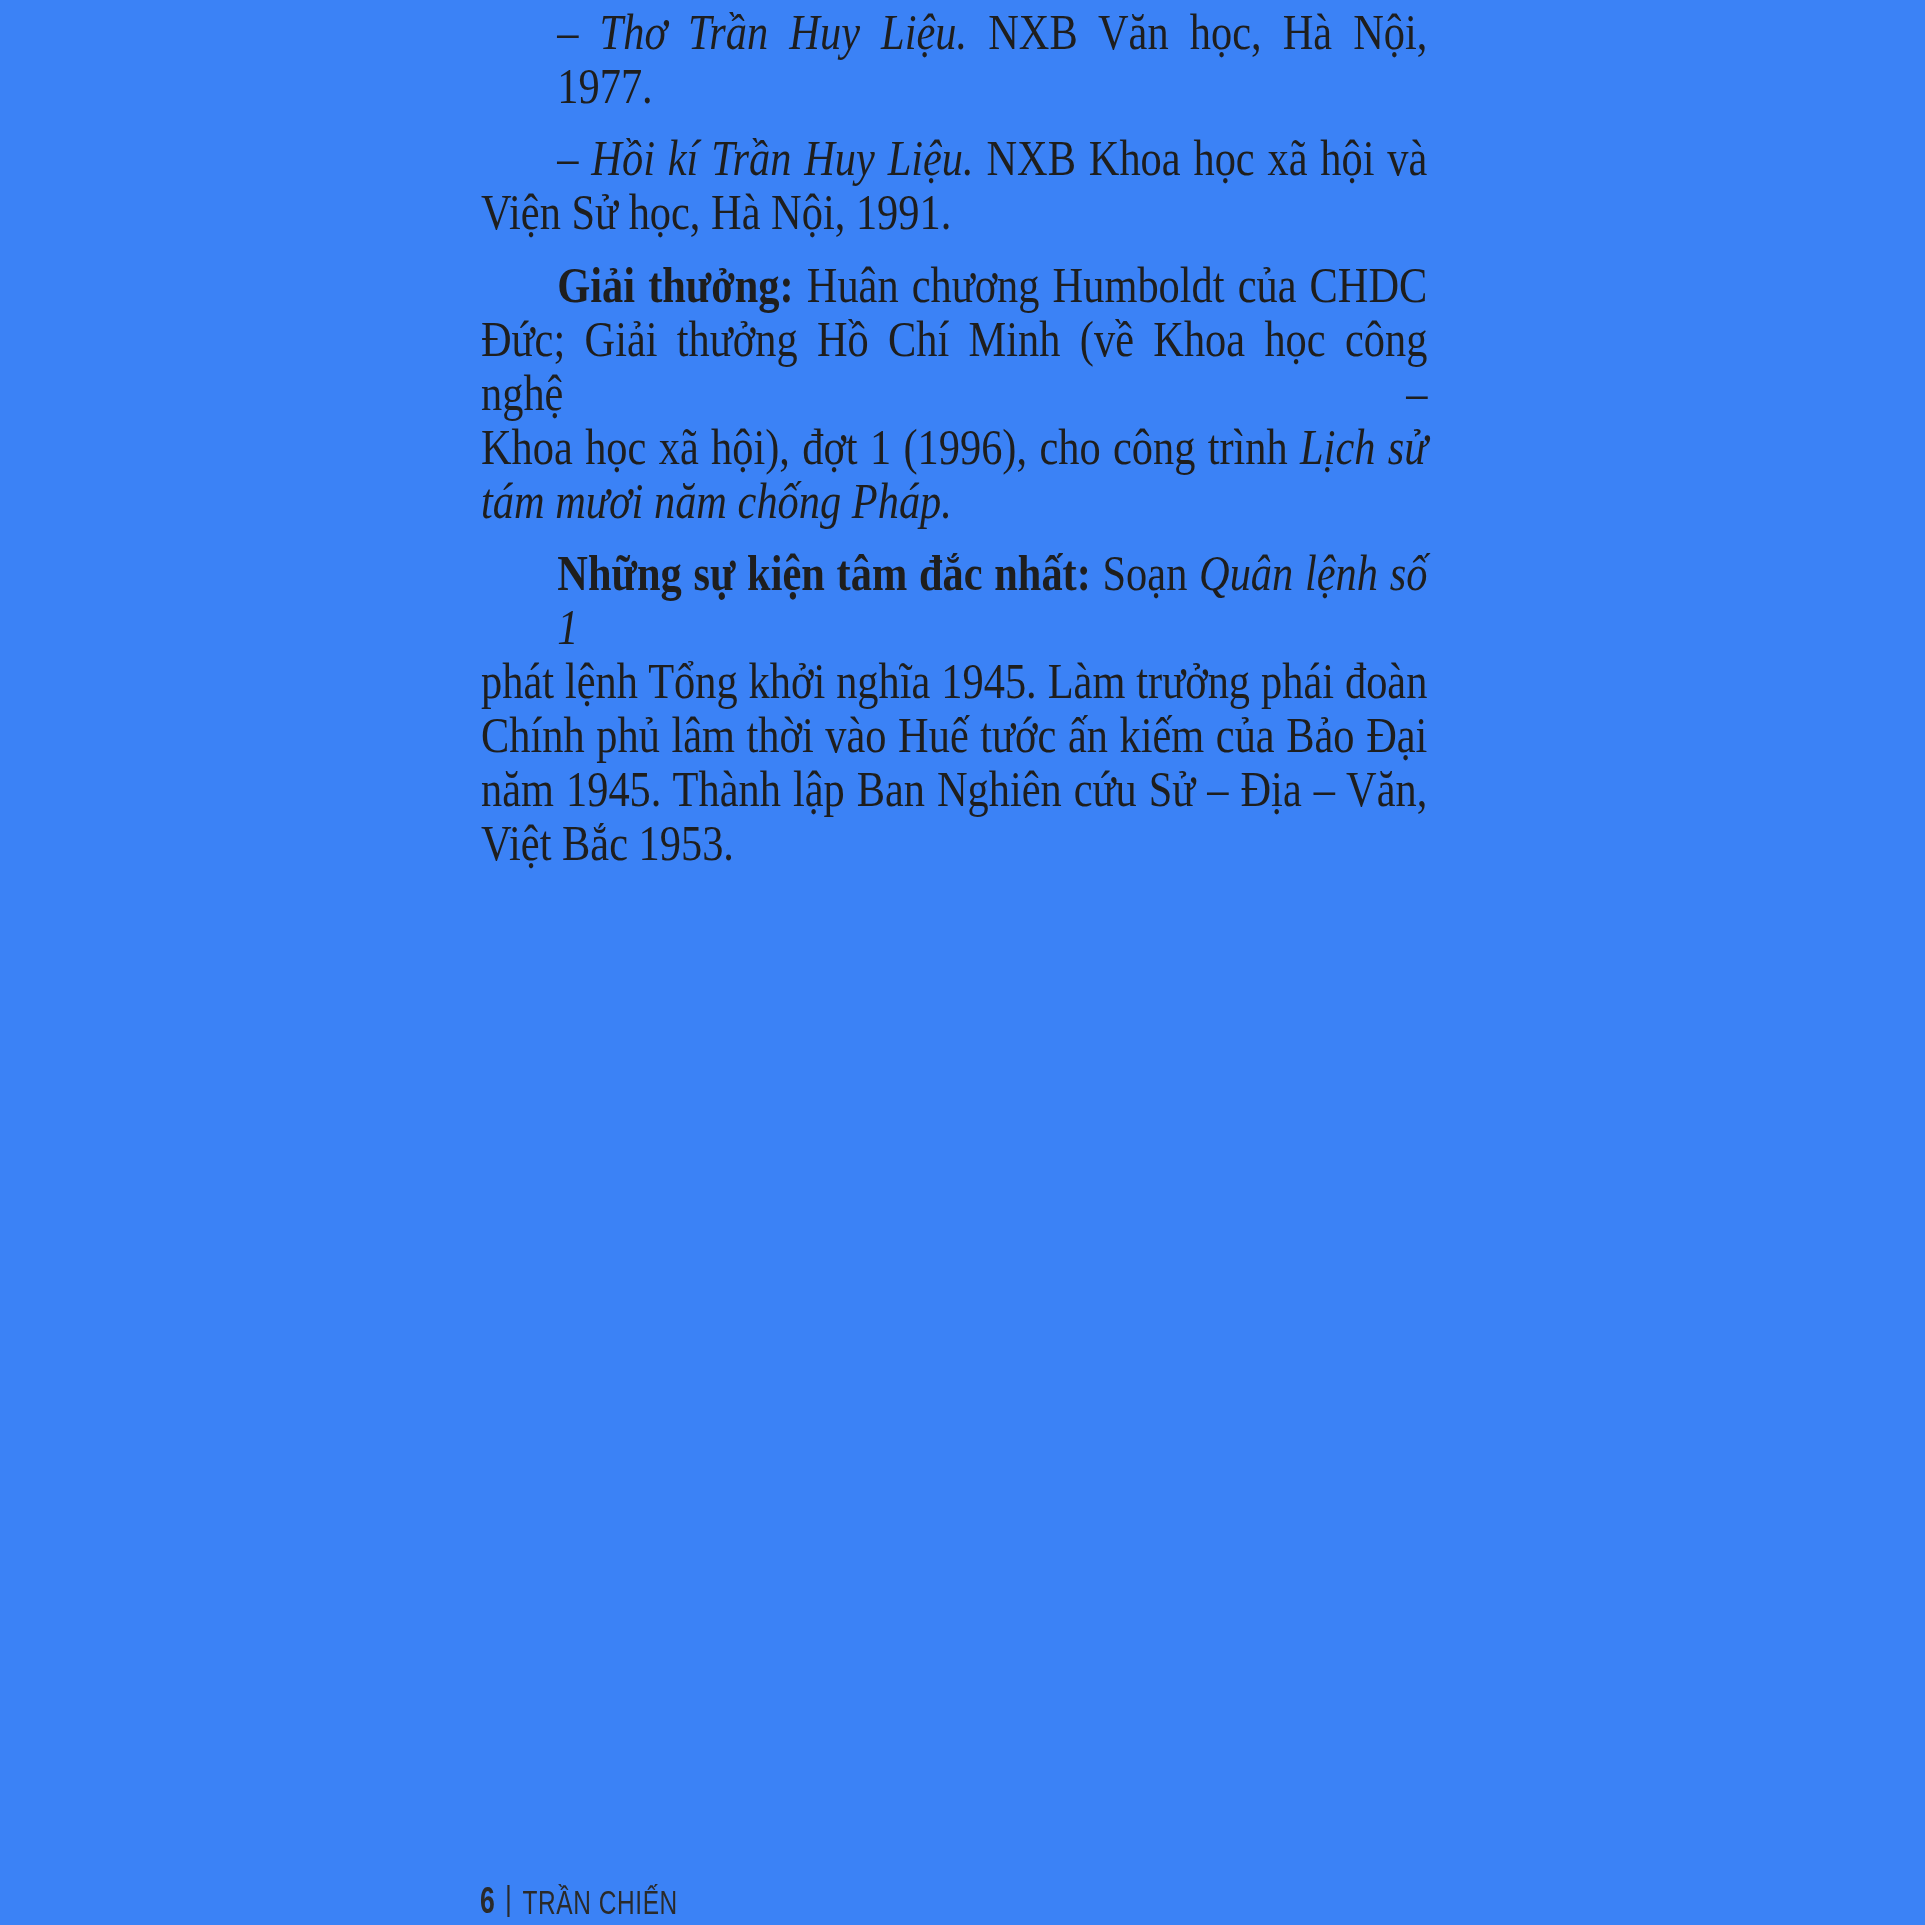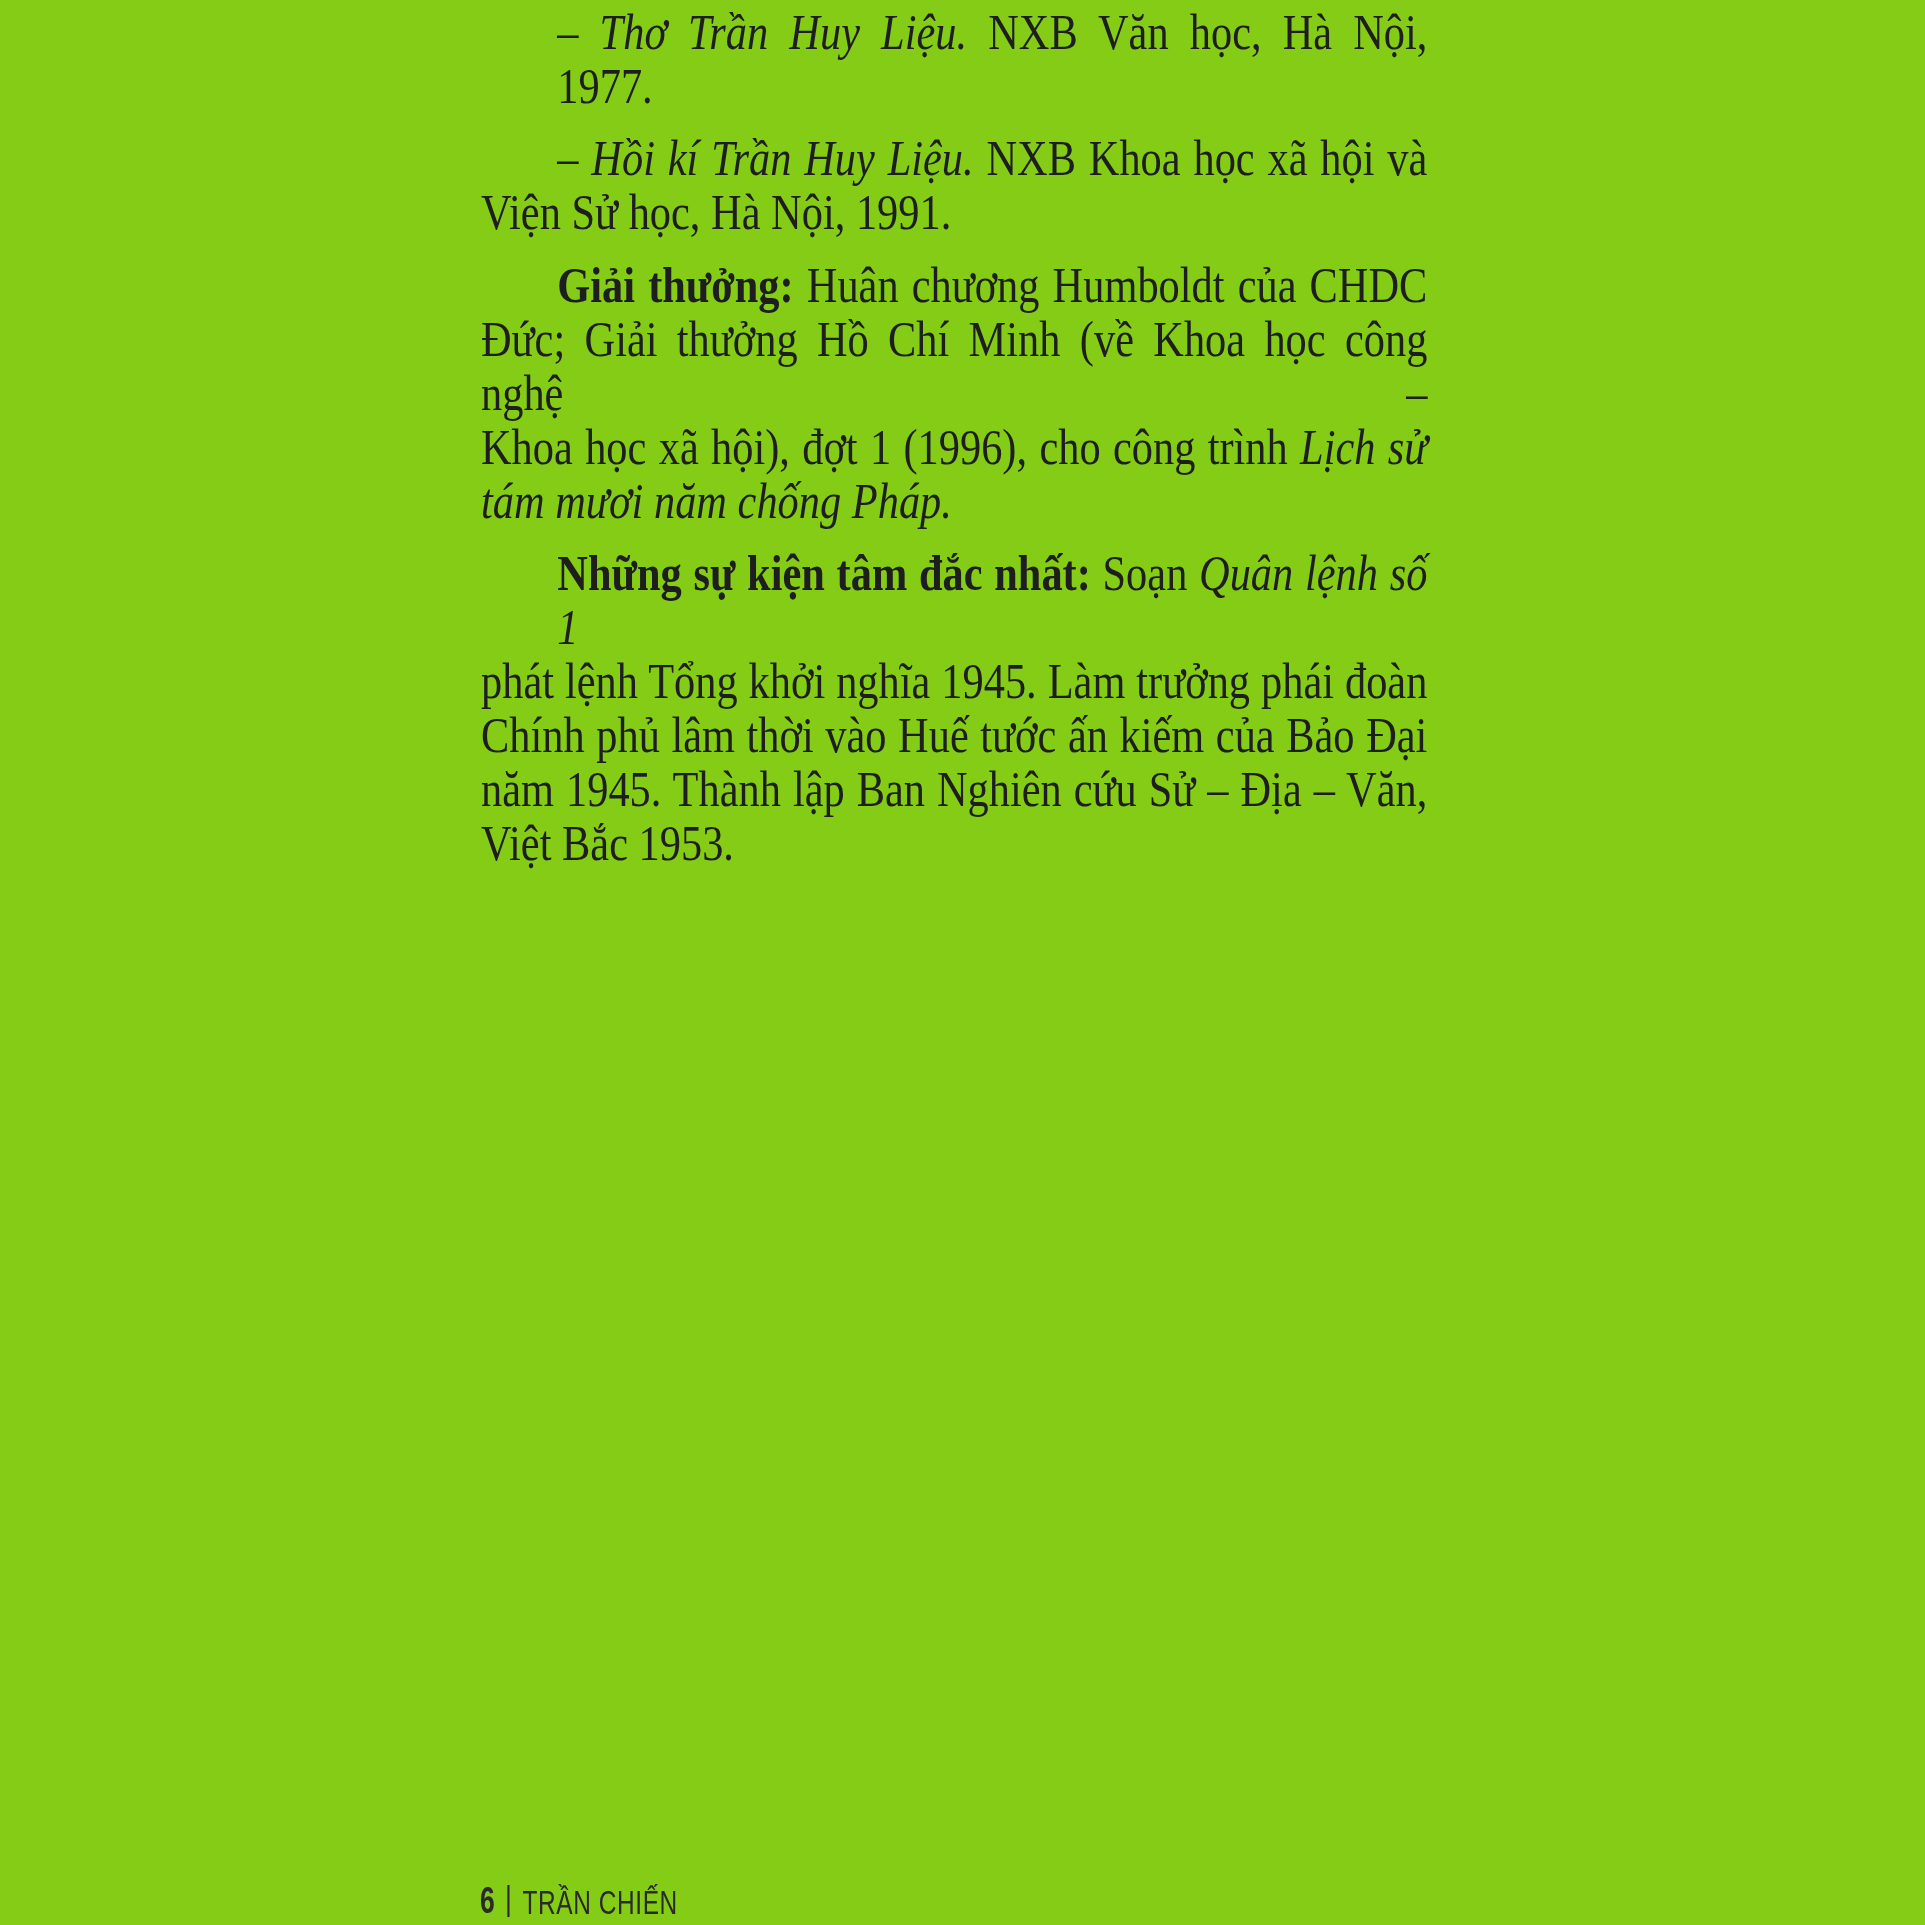--- a/index.html
+++ b/index.html
@@ -4,21 +4,21 @@
 <style>
   html, body {
     margin: 0;
     padding: 0;
     background: #ffffff;
   }
   .page {
     position: relative;
     width: 1926px;
     height: 1926px;
-    background: #84cc16;
+    background: #3b82f6;
     overflow: hidden;
     font-family: "Liberation Serif", "DejaVu Serif", serif;
     color: #1e1e1e;
   }
   
   .text-block {
     position: absolute;
     left: 481px;
     top: 4.8px;
     width: 1116px;

